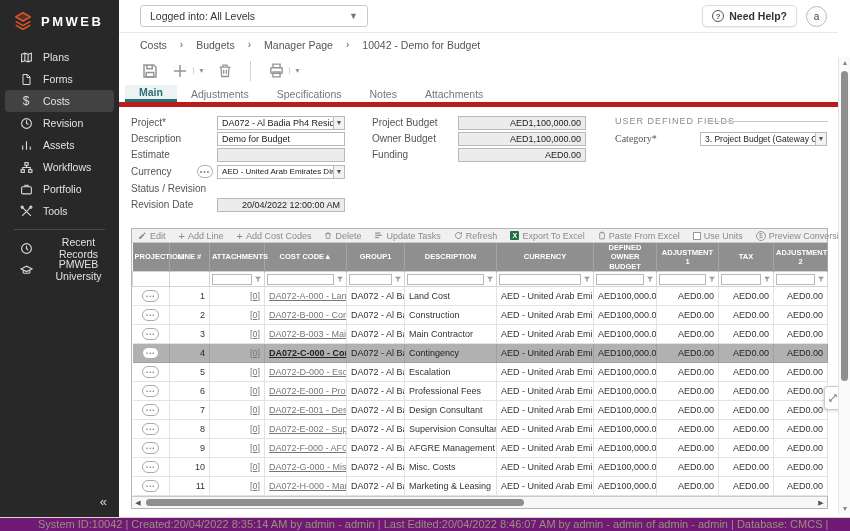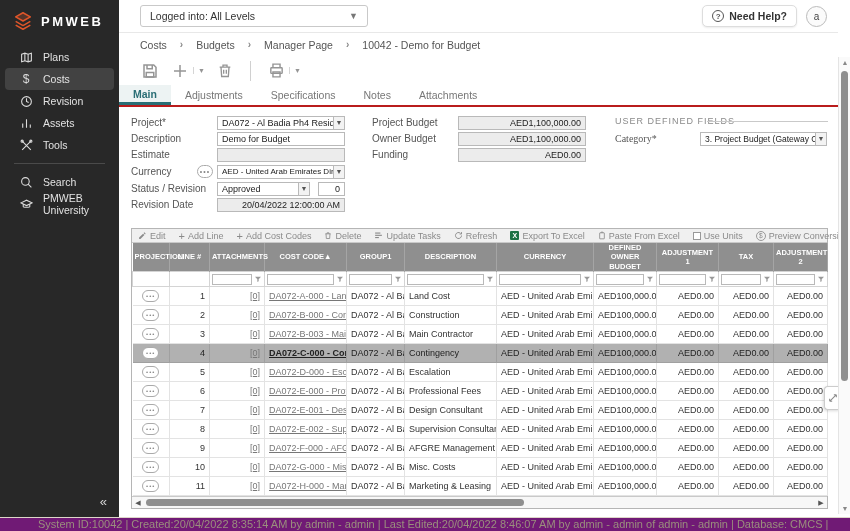--- a/index.html
+++ b/index.html
@@ -12,21 +12,21 @@
   
   .sidebar {
     position:absolute; left:0; top:0; width:119px; height:517px;
     background:#282828; color:#e6e6e6; display:flex; flex-direction:column;
   }
   .logo { display:flex; align-items:center; gap:7px; padding:10px 0 8px 12px; }
   .logo-text { font-size:13px; font-weight:bold; letter-spacing:2.5px; color:#fff; }
   .nav { display:flex; flex-direction:column; padding:6px 0 0 0; }
   .nav-item {
     display:flex; align-items:center; gap:10px; height:22px; padding-left:14px;
-    font-size:10.5px; color:#e2e2e2; cursor:pointer; margin:0 5px; border-radius:4px;
+    font-size:10.5px; color:#e2e2e2; cursor:pointer; margin:0 5px; border-radius:4px;text-align:center;
   }
   .nav-item.active { background:#424242; }
   .nav-item .ic { width:14px; display:flex; justify-content:center; flex:none; }
   .nav-divider { height:1px; background:#4a4a4a; margin:7px 14px; }
   .sidebar-spacer { flex:1; }
   .exit-item { margin-bottom:4px; }
   .collapse { text-align:right; padding:0 12px 8px 0; color:#d9d9d9; font-size:13px; cursor:pointer; }
   
   .main { position:absolute; left:119px; top:0; width:719px; height:483px; background:#fff; }
   .topbar { height:33px; display:flex; align-items:center; border-bottom:1px solid #e8e8e8; }
@@ -49,21 +49,21 @@
     margin:0 11px 0 9px; cursor:pointer; }
   .breadcrumb { height:23px; display:flex; align-items:center; gap:13px; padding-left:21px;
     font-size:10.5px; color:#555; }
   .crumb { cursor:pointer; }
   .crumb-sep { color:#888; font-weight:bold; font-size:10px; }
   .actionbar { height:29px; display:flex; align-items:center; padding-left:18px; gap:4px; }
   .abtn { display:flex; align-items:center; color:#959595; cursor:pointer; padding:0 4px; }
   .abtn svg { display:block; }
   .mini-caret { font-size:7px; color:#959595; margin-left:4px; padding-left:4px; border-left:1px solid #d5d5d5; }
   .vsep { width:1px; height:20px; background:#d0d0d0; margin:0 9px; }
-  .tabs { height:22px; display:flex; border-bottom:2px solid #b91c1c; padding-left:0; }
+  .tabs { height:22px; display:flex; border-bottom:5px solid #b91c1c; padding-left:6px; }
   .tab { padding:0 14px; font-size:10.5px; color:#777; display:flex; align-items:center; cursor:pointer; }
   .tab.active { color:#2a6e75; font-weight:bold; background:#edf3f3; border-bottom:3px solid #2a6e75; }
   
   .form { position:relative; height:118px; font-size:10px; color:#555;padding-left:15px; }
   .frow { position:absolute; height:15px; display:flex; align-items:center; }
   .flabel { position:absolute; left:12px; }
   .flabel2 { position:absolute; left:253px; }
   .finput {
     border:1px solid #b9b9b9; height:14px; background:#fff; font-size:9px; color:#222;
     display:flex; align-items:center; padding:0 4px; overflow:hidden; white-space:nowrap;
@@ -139,60 +139,89 @@
   <div class="nav">
     <div class="nav-item">
       <span class="ic">
           <svg width="13" height="13" viewBox="0 0 24 24" fill="none" stroke="#dcdcdc" stroke-width="2">
             <path d="M3 6l6-2 6 2 6-2v14l-6 2-6-2-6 2z"></path>
             <path d="M9 4v14M15 6v14"></path>
           </svg>
         </span>
       <span>Plans</span>
     </div>
+    <div class="nav-item">
+      <span class="ic">
+          <svg width="12" height="13" viewBox="0 0 24 24" fill="none" stroke="#dcdcdc" stroke-width="2">
+            <path d="M6 2h9l5 5v15H6z"></path>
+            <path d="M14 2v6h6"></path>
+          </svg>
+        </span>
+      <span>Forms</span>
+    </div>
     <div class="nav-item active">
       <span class="ic" style="font-size:12px;color:#dcdcdc;">$</span>
       <span>Costs</span>
     </div>
     <div class="nav-item">
       <span class="ic">
           <svg width="13" height="13" viewBox="0 0 24 24" fill="none" stroke="#dcdcdc" stroke-width="2">
             <circle cx="12" cy="12" r="9"></circle>
             <path d="M12 6v6l4 2"></path>
           </svg>
         </span>
       <span>Revision</span>
     </div>
     <div class="nav-item">
       <span class="ic">
           <svg width="13" height="13" viewBox="0 0 24 24" fill="none" stroke="#dcdcdc" stroke-width="2">
             <path d="M5 20V12M12 20V4M19 20v-6"></path>
           </svg>
         </span>
       <span>Assets</span>
+    </div>
+    <div class="nav-item">
+      <span class="ic">
+          <svg width="13" height="13" viewBox="0 0 24 24" fill="none" stroke="#dcdcdc" stroke-width="2">
+            <rect x="9" y="3" width="6" height="5"></rect>
+            <rect x="2" y="16" width="6" height="5"></rect>
+            <rect x="16" y="16" width="6" height="5"></rect>
+            <path d="M12 8v4M5 16v-4h14v4"></path>
+          </svg>
+        </span>
+      <span>Workflows</span>
+    </div>
+    <div class="nav-item">
+      <span class="ic">
+          <svg width="13" height="13" viewBox="0 0 24 24" fill="none" stroke="#dcdcdc" stroke-width="2">
+            <rect x="3" y="7" width="18" height="13" rx="2"></rect>
+            <path d="M9 7V4h6v3"></path>
+          </svg>
+        </span>
+      <span>Portfolio</span>
     </div>
     <div class="nav-item">
       <span class="ic">
           <svg width="13" height="13" viewBox="0 0 24 24" fill="none" stroke="#dcdcdc" stroke-width="2">
             <path d="M4 4l16 16M20 4L4 20"></path>
             <circle cx="4" cy="4" r="2"></circle>
             <circle cx="20" cy="4" r="2"></circle>
           </svg>
         </span>
       <span>Tools</span>
     </div>
     <div class="nav-divider"></div>
     <div class="nav-item">
       <span class="ic">
           <svg width="13" height="13" viewBox="0 0 24 24" fill="none" stroke="#dcdcdc" stroke-width="2">
-            <circle cx="10" cy="10" r="7"></circle>
-            <path d="M15 15l6 6"></path>
-          </svg>
-        </span>
-      <span>Search</span>
+            <circle cx="12" cy="12" r="9"></circle>
+            <path d="M12 7v5l3 3"></path>
+          </svg>
+        </span>
+      <span>Recent Records</span>
     </div>
     <div class="nav-item">
       <span class="ic">
           <svg width="13" height="13" viewBox="0 0 24 24" fill="none" stroke="#dcdcdc" stroke-width="2">
             <path d="M2 9l10-5 10 5-10 5z"></path>
             <path d="M6 11v5c0 1.5 12 1.5 12 0v-5"></path>
           </svg>
         </span>
       <span>PMWEB University</span>
     </div>
@@ -286,27 +315,20 @@
     <span class="flabel" style="top:59px;">Currency</span>
     <div class="frow" style="left:78px; top:57px;">
       <div class="dots-btn">•••</div>
       <div class="dd">
         <div class="finput" style="width:116px; font-size:8px;">AED - United Arab Emirates Dirham</div>
         <div class="dd-caret">▼</div>
       </div>
     </div>
 
     <span class="flabel" style="top:76px;">Status / Revision</span>
-    <div class="frow" style="left:98px; top:74px;">
-      <div class="dd">
-        <div class="finput" style="width:81px;">Approved</div>
-        <div class="dd-caret">▼</div>
-      </div>
-      <div class="finput right" style="width:27px; margin-left:8px;">0</div>
-    </div>
 
     <span class="flabel" style="top:92px;">Revision Date</span>
     <div class="frow" style="left:98px; top:90px;">
       <div class="finput gray right" style="width:128px;">20/04/2022 12:00:00 AM</div>
     </div>
 
     <span class="flabel2" style="top:10px;">Project Budget</span>
     <div class="frow" style="left:339px; top:8px;">
       <div class="finput gray right" style="width:128px;">AED1,100,000.00</div>
     </div>

